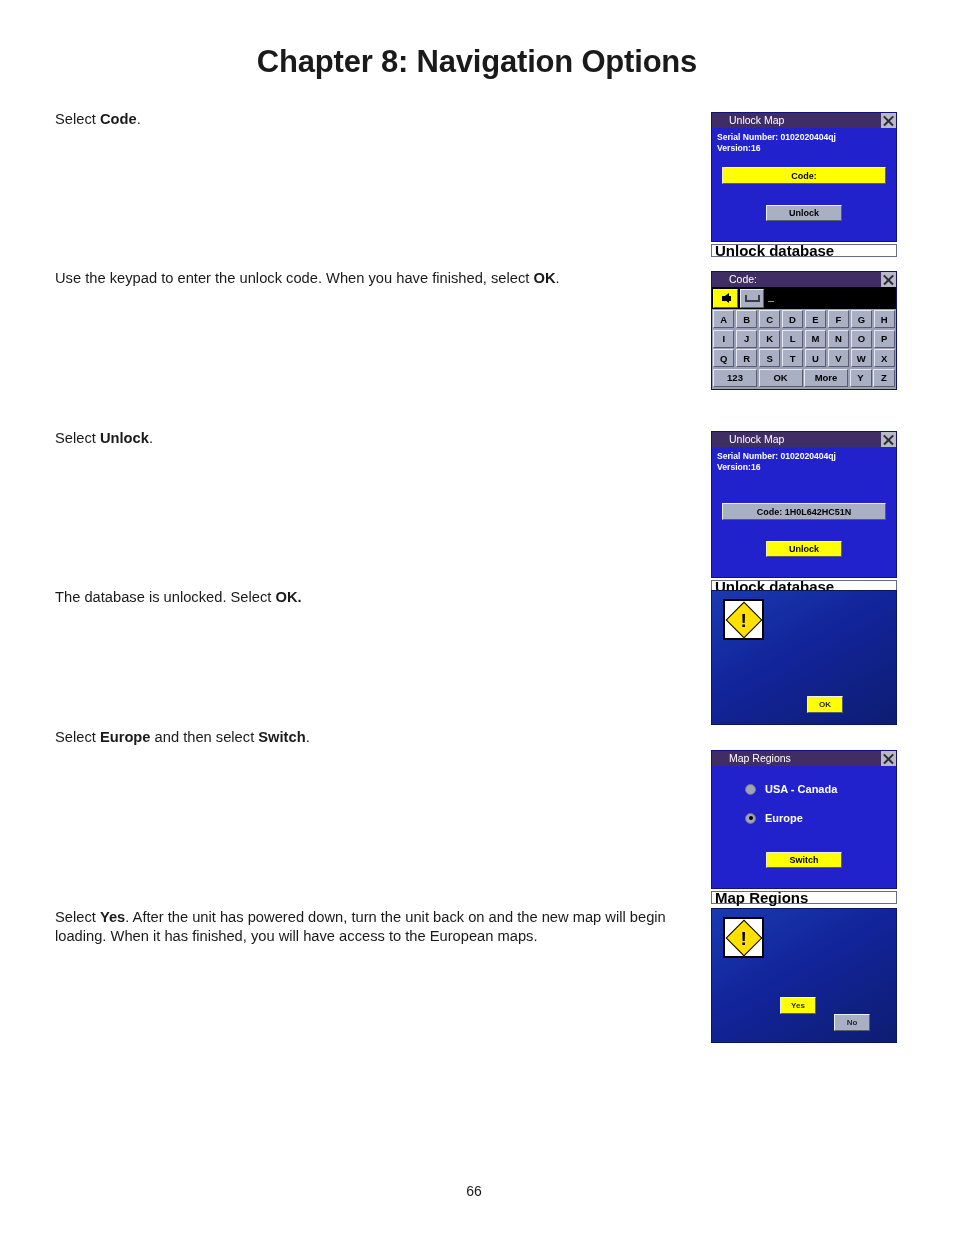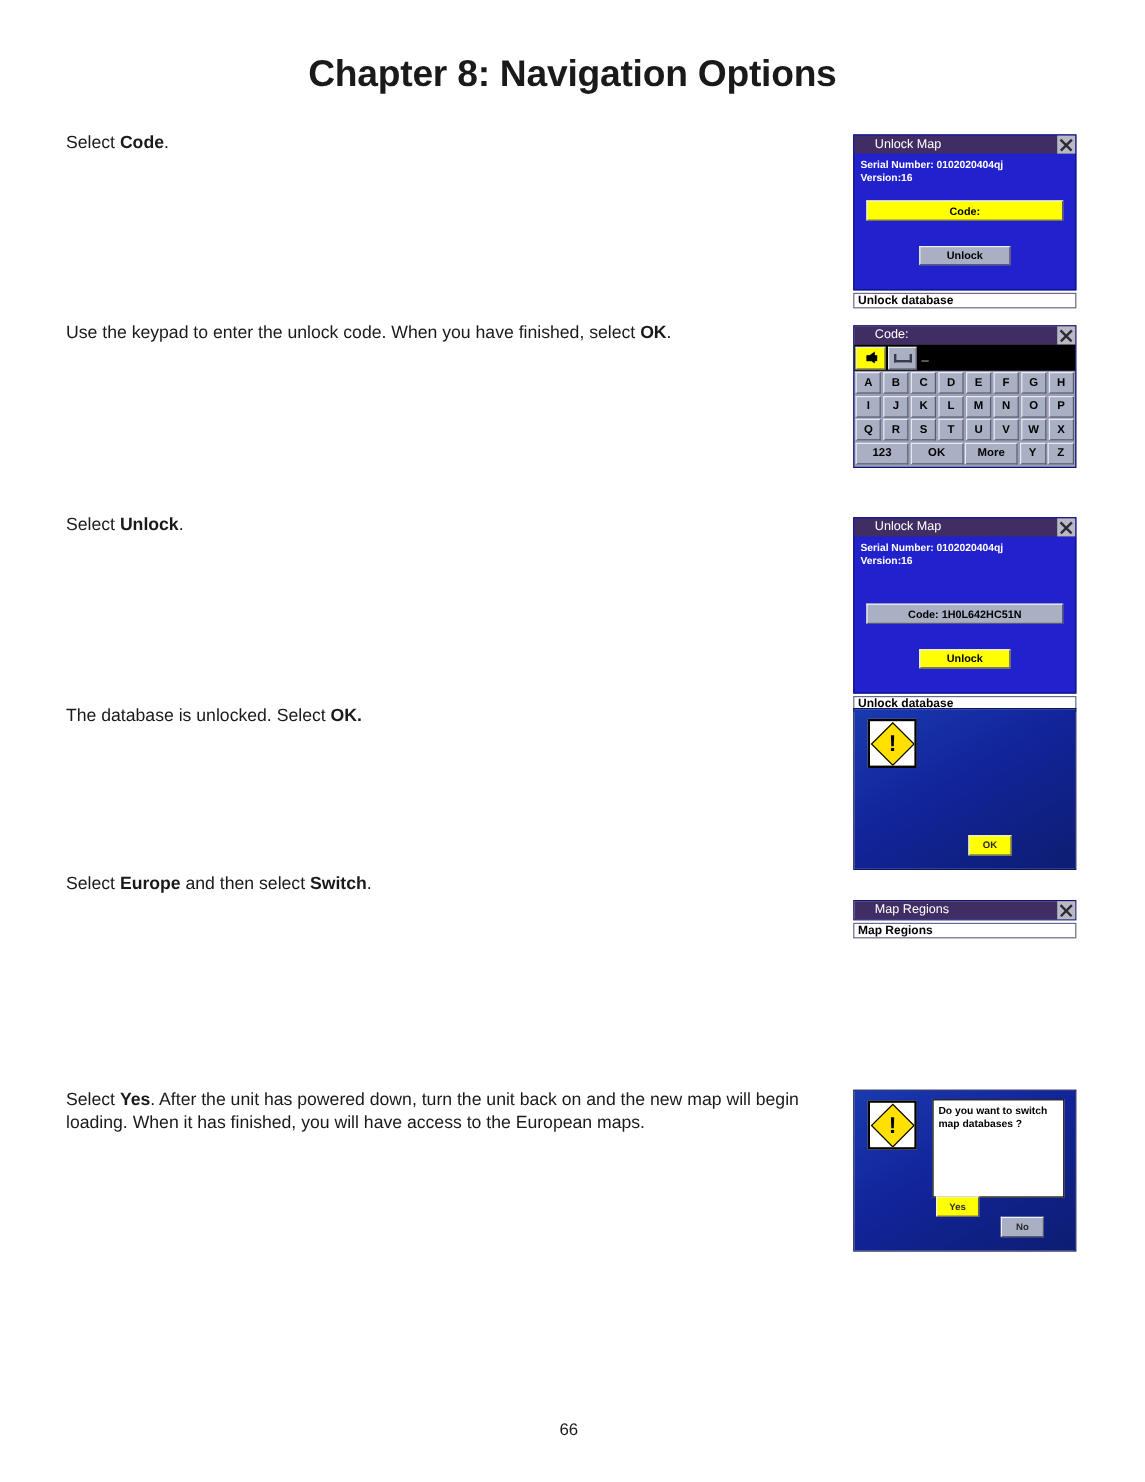--- a/index.html
+++ b/index.html
@@ -139,21 +139,21 @@
 
   .statusbar {
     margin-top: 2px;
     height: 13px;
     background: #ffffff;
     border: 1px solid #6a6a8a;
     box-sizing: border-box;
     display: flex;
     align-items: center;
     padding-left: 3px;
-    font-size: 10px;
+    font-size: 15px;
     font-weight: bold;
     color: #000000;
   }
 
   
   .keypad-win { background: #9aa0b8; border: 1px solid #11117a; box-sizing: border-box; }
   .kp-display {
     height: 22px;
     background: #000000;
     display: flex;
@@ -462,36 +462,50 @@
 <div class="step-text" style="top:728px;">
   <span>Select </span><b>Europe</b><span> and then select </span><b>Switch</b><span>.</span>
 </div>
 
 <div class="device" style="top:750px;">
   <div class="win">
     <div class="win-titlebar">
       <span class="win-title">Map Regions</span>
       <span class="win-close"></span>
     </div>
+    <div class="win-body" style="padding-top:11px;">
+      <div class="radio-row">
+        <span class="radio"></span>
+        <span class="radio-label">USA - Canada</span>
+      </div>
+      <div class="radio-row" style="margin-top:17px;">
+        <span class="radio checked">
+            <span class="dot"></span>
+          </span>
+        <span class="radio-label">Europe</span>
+      </div>
+      <div style="height:28px;"></div>
+      <div class="action-btn btn3d yellow">Switch</div>
+      <div style="height:4px;"></div>
+    </div>
   </div>
   <div class="statusbar">Map Regions</div>
 </div>
 
 <div class="step-text" style="top:908px;">
   <span>Select </span><b>Yes</b><span>. After the unit has powered down, turn the unit back on and the new map will begin loading. When it has finished, you will have access to the European maps.</span>
 </div>
 
 <div class="device" style="top:908px;">
   <div class="alert-win">
     <div class="alert-icon">
       <span class="diamond">
           <span class="bang">!</span>
         </span>
     </div>
-    <div class="alert-msg">Do you want to switch map databases ?</div>
     <div class="alert-btnrow">
       <span class="alert-btn btn3d yellow">Yes</span>
       <span class="alert-btn btn3d grey">No</span>
     </div>
   </div>
 </div>
 
 <div class="page-number">66</div>
 
 </body></html>

